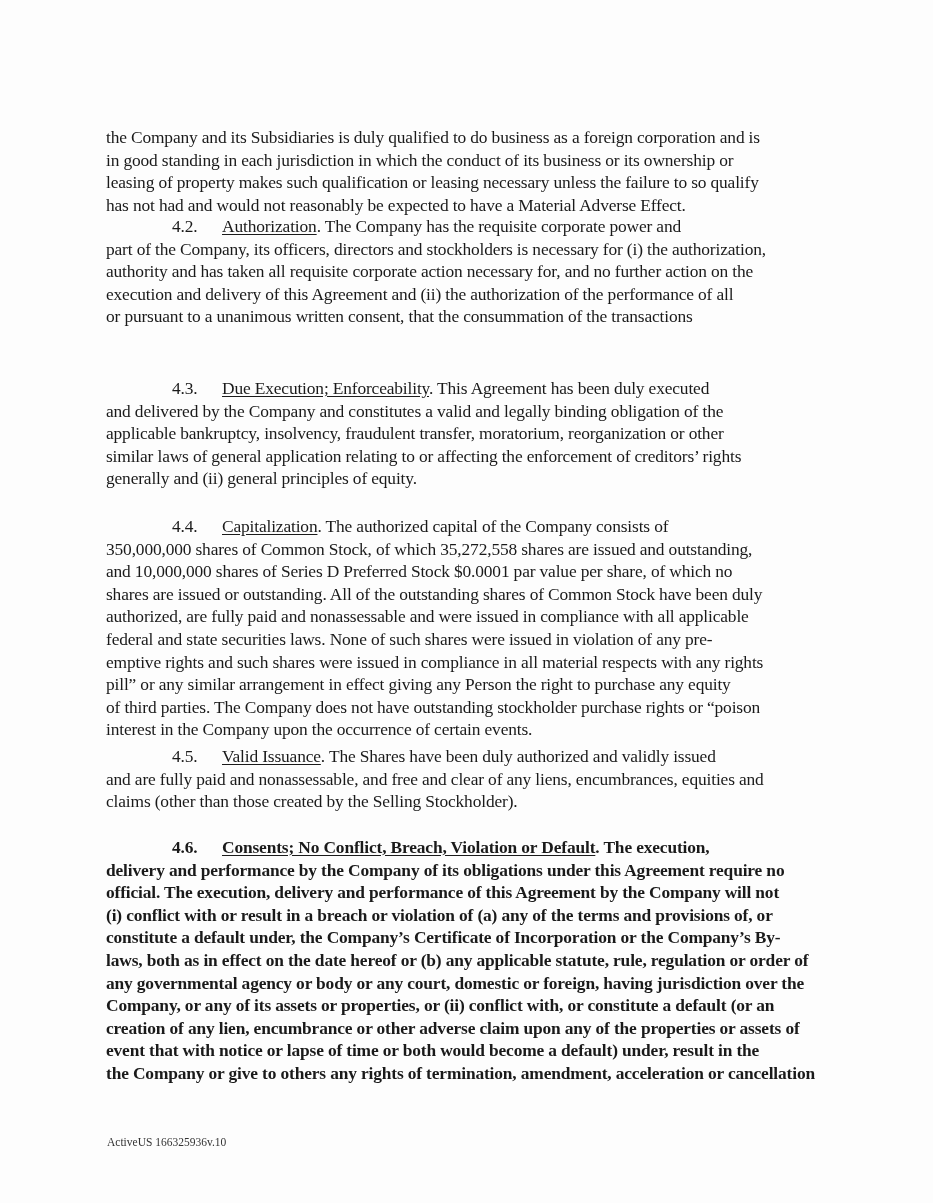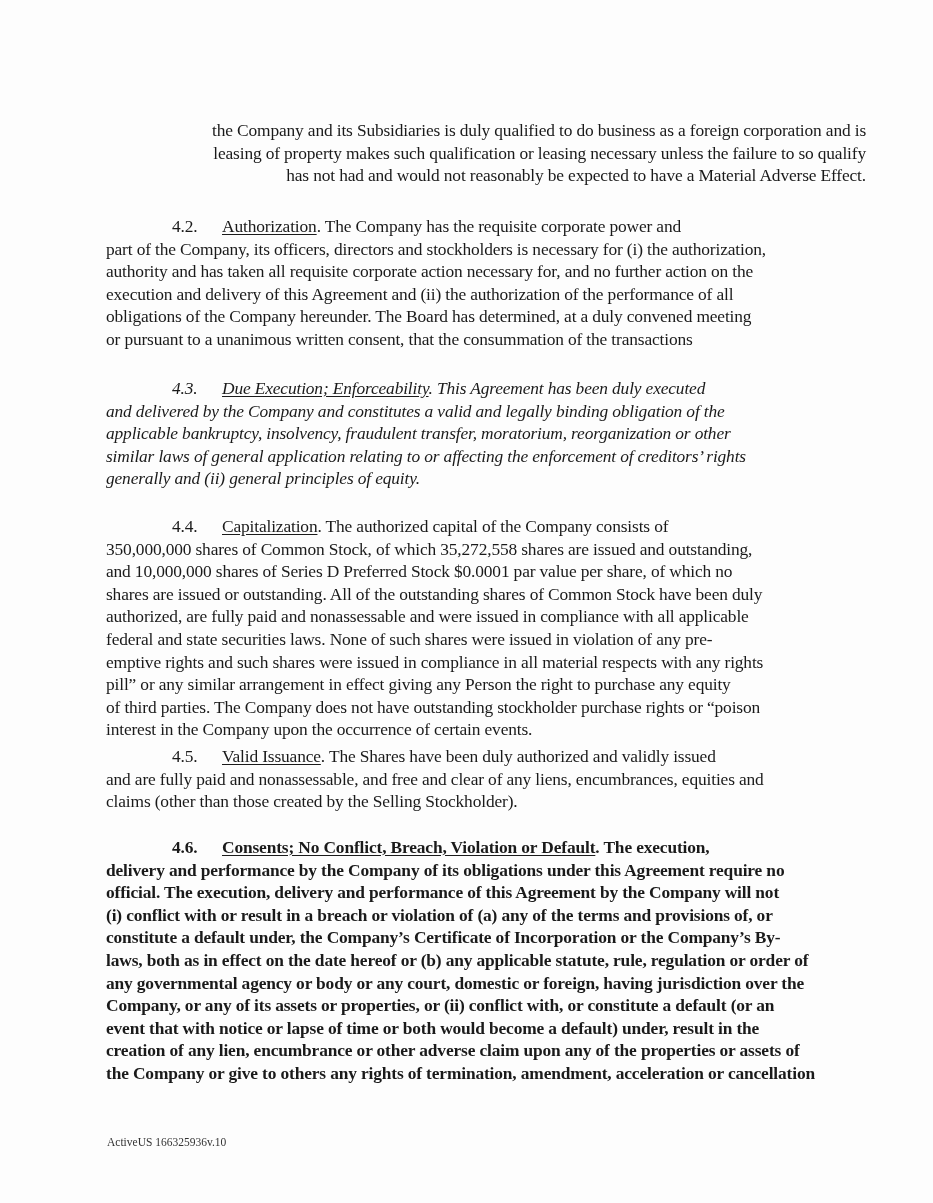--- a/index.html
+++ b/index.html
@@ -24,38 +24,38 @@
   .footer {
     position: absolute; left: 107px; top: 1136px;
     font-size: 11.5px; color: #333;
   }
 </style>
 </head>
 <body>
 
 <div class="page">
 
-  <div class="para" style="top:119px;text-align:right;">
+  <div class="para" style="top:126px;">
     <div class="line">the Company and its Subsidiaries is duly qualified to do business as a foreign corporation and is</div>
+    <div class="line">in good standing in each jurisdiction in which the conduct of its business or its ownership or</div>
     <div class="line">leasing of property makes such qualification or leasing necessary unless the failure to so qualify</div>
     <div class="line">has not had and would not reasonably be expected to have a Material Adverse Effect.</div>
   </div>
 
   <div class="para" style="top:215px;">
     <div class="line">
       <span class="sec-num">4.2.</span><span class="heading">Authorization</span><span>. The Company has the requisite corporate power and</span>
     </div>
     <div class="line">part of the Company, its officers, directors and stockholders is necessary for (i) the authorization,</div>
     <div class="line">authority and has taken all requisite corporate action necessary for, and no further action on the</div>
     <div class="line">execution and delivery of this Agreement and (ii) the authorization of the performance of all</div>
-    <div class="line">obligations of the Company hereunder.  The Board has determined, at a duly convened meeting</div>
     <div class="line">or pursuant to a unanimous written consent, that the consummation of the transactions</div>
   </div>
 
-  <div class="para" style="top:377px;font-style:italic;">
+  <div class="para" style="top:377px;">
     <div class="line">
       <span class="sec-num">4.3.</span><span class="heading">Due Execution; Enforceability</span><span>.  This Agreement has been duly executed</span>
     </div>
     <div class="line">and delivered by the Company and constitutes a valid and legally binding obligation of the</div>
     <div class="line">applicable bankruptcy, insolvency, fraudulent transfer, moratorium, reorganization or other</div>
     <div class="line">similar laws of general application relating to or affecting the enforcement of creditors’ rights</div>
     <div class="line">generally and (ii) general principles of equity.</div>
   </div>
 
   <div class="para" style="top:515px;">
@@ -85,19 +85,19 @@
     <div class="line">
       <span class="sec-num">4.6.</span><span class="heading">Consents; No Conflict, Breach, Violation or Default</span><span>.  The execution,</span>
     </div>
     <div class="line">delivery and performance by the Company of its obligations under this Agreement require no</div>
     <div class="line">official.  The execution, delivery and performance of this Agreement by the Company will not</div>
     <div class="line">(i) conflict with or result in a breach or violation of (a) any of the terms and provisions of, or</div>
     <div class="line">constitute a default under, the Company’s Certificate of Incorporation or the Company’s By-</div>
     <div class="line">laws, both as in effect on the date hereof or (b) any applicable statute, rule, regulation or order of</div>
     <div class="line">any governmental agency or body or any court, domestic or foreign, having jurisdiction over the</div>
     <div class="line">Company, or any of its assets or properties, or (ii) conflict with, or constitute a default (or an</div>
+    <div class="line">creation of any lien, encumbrance or other adverse claim upon any of the properties or assets of</div>
     <div class="line">event that with notice or lapse of time or both would become a default) under, result in the</div>
-    <div class="line">creation of any lien, encumbrance or other adverse claim upon any of the properties or assets of</div>
     <div class="line">the Company or give to others any rights of termination, amendment, acceleration or cancellation</div>
   </div>
 
   <div class="footer">ActiveUS 166325936v.10</div>
 </div>
 
 </body></html>

